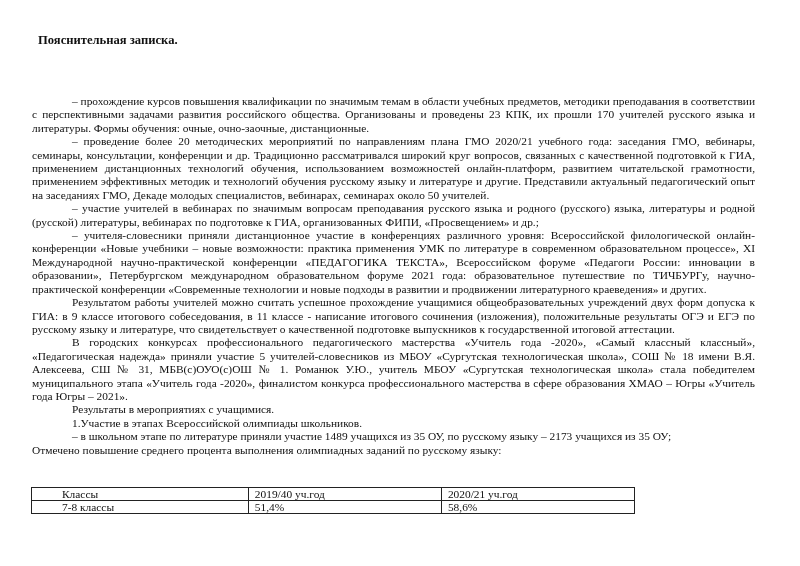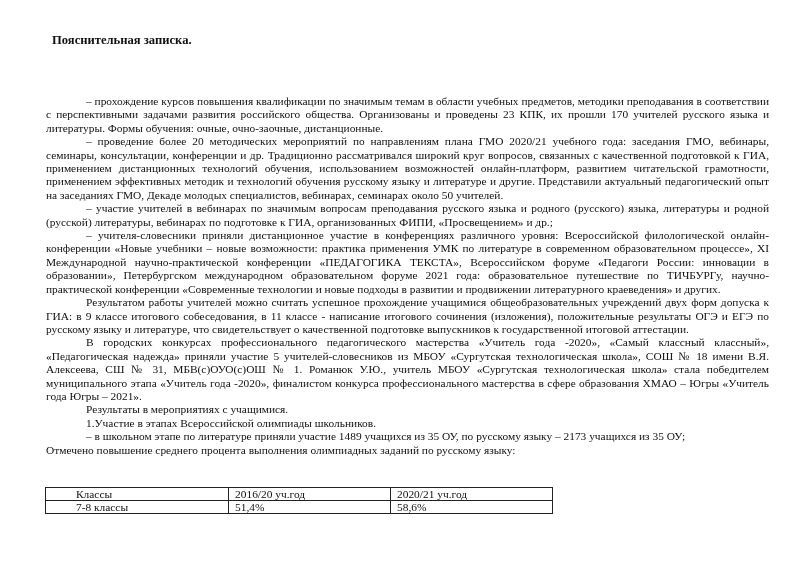--- a/index.html
+++ b/index.html
@@ -1,26 +1,26 @@
 <!DOCTYPE html>
 <html><head>
 <meta charset="utf-8">
 <style>
   html, body { margin: 0; padding: 0; background: #ffffff; }
   body { width: 800px; height: 566px; overflow: hidden; position: relative;
          font-family: "Liberation Serif", "DejaVu Serif", serif; color: #111; }
-  .page { position: absolute; left: 22px; top: 0; width: 753px; height: 566px; }
+  .page { position: absolute; left: 8px; top: 0; width: 753px; height: 566px; }
   .title { position: absolute; left: 30px; top: 33px; font-weight: bold; font-size: 12.6px; }
   .subtitle { position: absolute; left: 63px; top: 64px; font-size: 12.6px; }
   .body { position: absolute; left: 24px; top: 95px; width: 723px;
           font-size: 11.4px; line-height: 13.4px; text-align: justify; }
   .p { margin: 0; text-indent: 40px; }
   .p.noind { text-indent: 0; }
   .underline { }
-  table.results { position: absolute; left: 23px; top: 487px; width: 508px;
+  table.results { position: absolute; left: 23px; top: 487px; width: 604px;
           border-collapse: collapse; font-size: 11.4px; }
   table.results td { border: 1px solid #222; padding: 0 6px; height: 12px; line-height: 12px; }
   table.results td.c0 { width: 155px; padding-left: 30px; }
   table.results td.c1 { width: 158px; }
   table.results td.c2 { width: 158px; }
 </style>
 </head>
 <body>
 
 <div class="page">
@@ -36,21 +36,21 @@
     <p class="p">Результаты в мероприятиях с учащимися.</p>
     <p class="p">1.Участие в этапах Всероссийской олимпиады школьников.</p>
     <p class="p">– в школьном этапе по литературе приняли участие 1489 учащихся из 35 ОУ, по русскому языку – 2173 учащихся из 35 ОУ;</p>
     <p class="p noind underline">Отмечено повышение среднего процента выполнения олимпиадных заданий по русскому языку:</p>
   </div>
 
   <table class="results">
     <tbody>
         <tr>
       <td class="c0">Классы</td>
-      <td class="c1">2016/20 уч.год</td>
+      <td class="c1">2019/40 уч.год</td>
       <td class="c2">2020/21 уч.год</td>
     </tr>
     <tr>
       <td class="c0">7-8 классы</td>
       <td class="c1">51,4%</td>
       <td class="c2">58,6%</td>
     </tr>
   </tbody>
     </table>
 </div>

